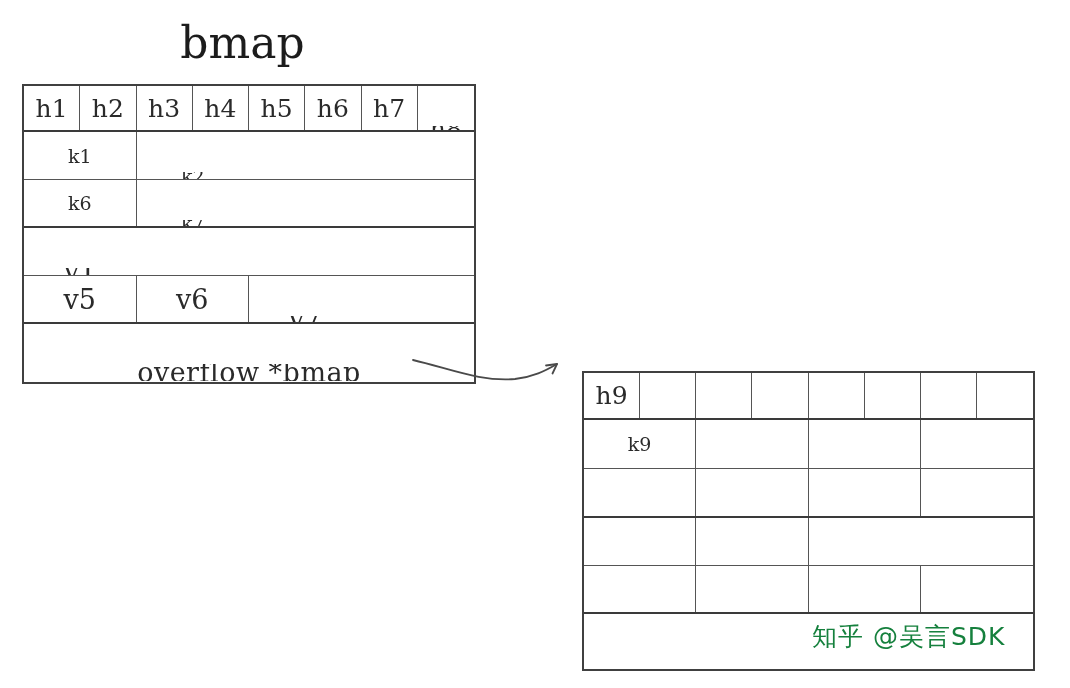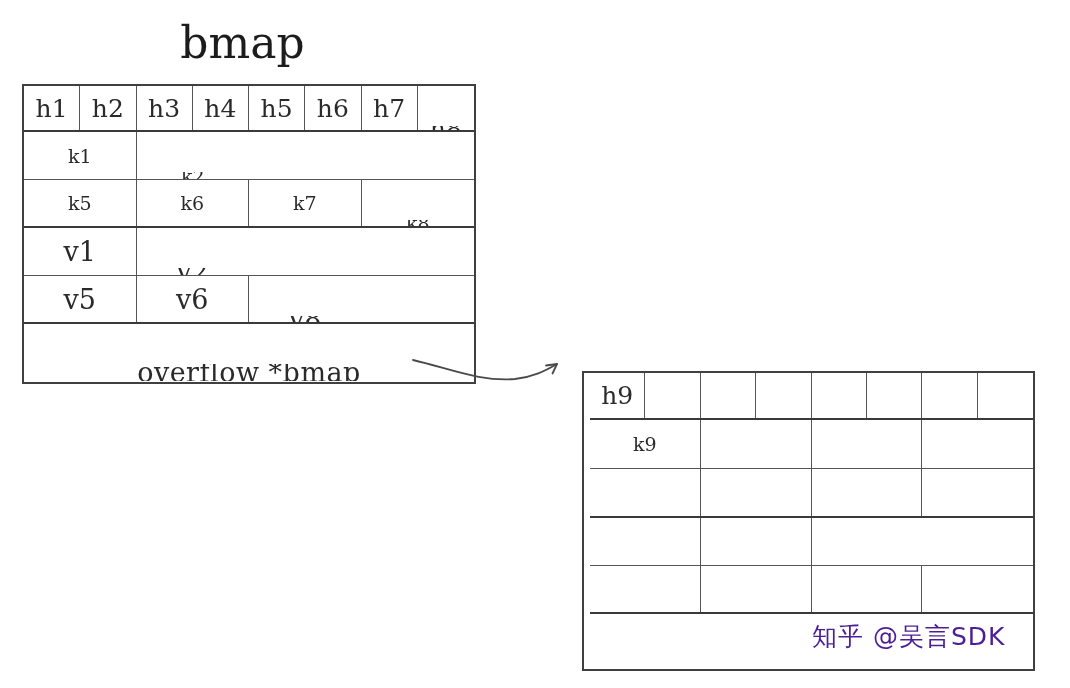--- a/index.html
+++ b/index.html
@@ -97,21 +97,20 @@
     width: 454px;
     height: 300px;
   }
 
   
   #overflow-table {
     left: 582px;
     top: 371px;
     width: 453px;
     height: 300px;
-    padding-left: 6px;
   }
   #overflow-table .hrow { height: 47px; }
   #overflow-table .krow { height: 49px; }
   #overflow-table .vrow { height: 48px; }
   #overflow-table .orow { height: 56px; }
 
   
   #arrow-svg {
     position: absolute;
     left: 405px;
@@ -122,21 +121,21 @@
   }
 
   
   .watermark {
     position: absolute;
     left: 812px;
     top: 622px;
     font-family: "DejaVu Sans", "Liberation Sans", sans-serif;
     font-size: 25px;
     line-height: 30px;
-    color: #4c1d95;
+    color: #15803d;
     white-space: nowrap;
     letter-spacing: 1px;
   }
 </style>
 </head>
 <body>
 
 <div id="canvas">
 
   <div class="title">bmap</div>
@@ -153,35 +152,32 @@
       <div class="cell divider" style="width:12.5%">h7</div>
       <div class="cell" style="width:12.5%">h8</div>
     </div>
 
     <div class="row krow thin-bottom">
       <div class="cell divider" style="width:25%">k1</div>
       <div class="cell divider" style="width:25%">k2</div>
     </div>
 
     <div class="row krow bordered-bottom">
-      <div class="cell divider" style="width:25%">k5</div>
       <div class="cell divider" style="width:25%">k6</div>
       <div class="cell divider" style="width:25%">k7</div>
-      <div class="cell" style="width:25%">k8</div>
     </div>
 
     <div class="row vrow thin-bottom">
       <div class="cell divider" style="width:25%">v1</div>
-      <div class="cell divider" style="width:25%">v2</div>
     </div>
 
     <div class="row vrow bordered-bottom">
       <div class="cell divider" style="width:25%">v5</div>
       <div class="cell divider" style="width:25%">v6</div>
-      <div class="cell" style="width:25%">v8</div>
+      <div class="cell divider" style="width:25%">v7</div>
     </div>
 
     <div class="row orow">
       <div class="cell" style="width:100%">overflow  *bmap</div>
     </div>
   </div>
 
   <svg id="arrow-svg" viewBox="0 0 190 60">
     <path d="M 8 20 C 46 29, 76 42, 110 39 C 128 37, 140 31, 152 24" fill="none" stroke="#4a4a4a" stroke-width="1.8" stroke-linecap="round"></path>
     <path d="M 152 24 L 141 25.5 M 152 24 L 147.5 33.5" fill="none" stroke="#4a4a4a" stroke-width="1.8" stroke-linecap="round"></path>

